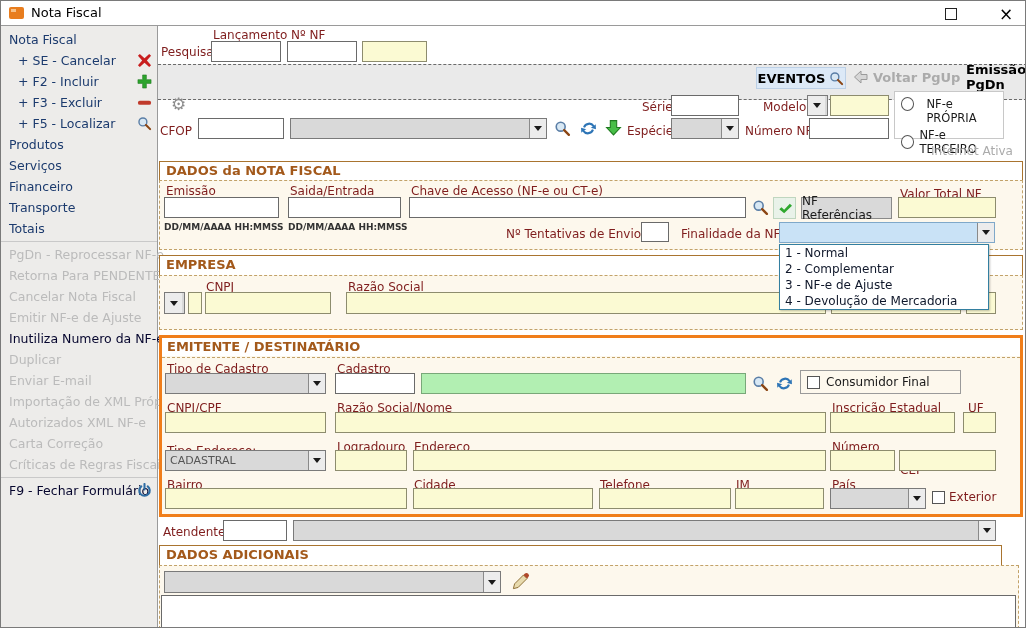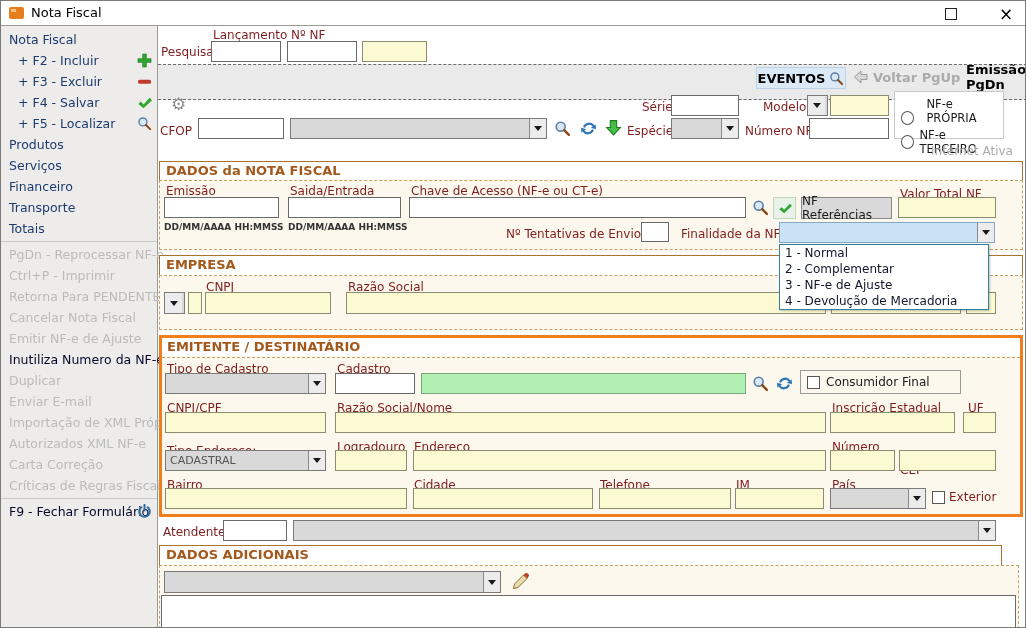--- a/index.html
+++ b/index.html
@@ -61,38 +61,38 @@
   <div class="win-btn" style="left:985px;font-size:17px;">
       <span>×</span>
     </div>
 </div>
 
 <div class="sidebar">
   <div class="side-item">
       <span>Nota Fiscal</span>
     </div>
   <div class="side-item sub">
+      <span>+ SE - Cancelar</span>
+    <svg class="ric" viewBox="0 0 16 16">
+        <path d="M3 1L8 5.5 13 1l2 2-4.5 5L15 13l-2 2-5-4.5L3 15l-2-2 4.5-5L1 3z" fill="#C81E1E"></path>
+      </svg>
+    </div>
+  <div class="side-item sub">
       <span>+ F2 - Incluir</span>
     <svg class="ric" viewBox="0 0 16 16">
         <path d="M6 1h4v5h5v4h-5v5H6v-5H1V6h5z" fill="#2DA42D" stroke="#1E7A1E" stroke-width="0.6"></path>
       </svg>
     </div>
   <div class="side-item sub">
       <span>+ F3 - Excluir</span>
     <svg class="ric" viewBox="0 0 16 16">
         <rect x="1" y="6" width="14" height="4.5" rx="2" fill="#C03A2B"></rect>
       </svg>
     </div>
   <div class="side-item sub">
-      <span>+ F4 - Salvar</span>
-    <svg class="ric" viewBox="0 0 16 16">
-        <path d="M1.5 9.5L4 7l3 3 6.5-7L16 5.5 7 14z" fill="#2FA82F"></path>
-      </svg>
-    </div>
-  <div class="side-item sub">
       <span>+ F5 - Localizar</span>
     <svg class="ric" viewBox="0 0 16 16">
         <circle cx="6.3" cy="6.3" r="4.2" fill="#D8E8F4" stroke="#5A7EA6" stroke-width="1.5"></circle>
         <line x1="9.6" y1="9.6" x2="14" y2="14" stroke="#8B4513" stroke-width="2.2" stroke-linecap="round"></line>
       </svg>
     </div>
   <div class="side-item">
       <span>Produtos</span>
     </div>
   <div class="side-item">
@@ -103,23 +103,20 @@
     </div>
   <div class="side-item">
       <span>Transporte</span>
     </div>
   <div class="side-item">
       <span>Totais</span>
     </div>
   <div class="side-sep"></div>
   <div class="side-item disabled">
       <span>PgDn - Reprocessar NF-e</span>
-    </div>
-  <div class="side-item disabled">
-      <span>Ctrl+P - Imprimir</span>
     </div>
   <div class="side-item disabled">
       <span>Retorna Para PENDENTE</span>
     </div>
   <div class="side-item disabled">
       <span>Cancelar Nota Fiscal</span>
     </div>
   <div class="side-item disabled">
       <span>Emitir NF-e de Ajuste</span>
     </div>
@@ -186,21 +183,21 @@
 <div class="inp" style="left:670px;top:94px;width:68px;"></div>
 <span class="lbl" style="left:762px;top:99px;">Modelo</span>
 <div class="combo" style="left:806px;top:94px;width:21px;">
     <div class="ddbtn" style="border-left:none;">
       <div class="tri"></div>
     </div>
   </div>
 <div class="inp yellow" style="left:829px;top:94px;width:59px;"></div>
 
 <div class="abs" style="left:893px;top:90px;width:110px;height:48px;background:#fff;border:1px solid #c8c8c8;box-sizing:border-box;">
-  <div style="display:flex;align-items:flex-end;gap:12px;margin:5px 0 3px 6px;">
+  <div style="display:flex;align-items:flex-start;gap:12px;margin:5px 0 3px 6px;">
     <span class="radio"></span>
       <span style="font-size:11.5px;">NF-e PRÓPRIA</span>
   </div>
   <div style="display:flex;align-items:center;gap:5px;margin-left:6px;">
     <span class="radio"></span>
       <span style="font-size:11.5px;">NF-e TERCEIRO</span>
   </div>
 </div>
 
 <span class="lbl" style="left:159px;top:123px;">CFOP</span>

